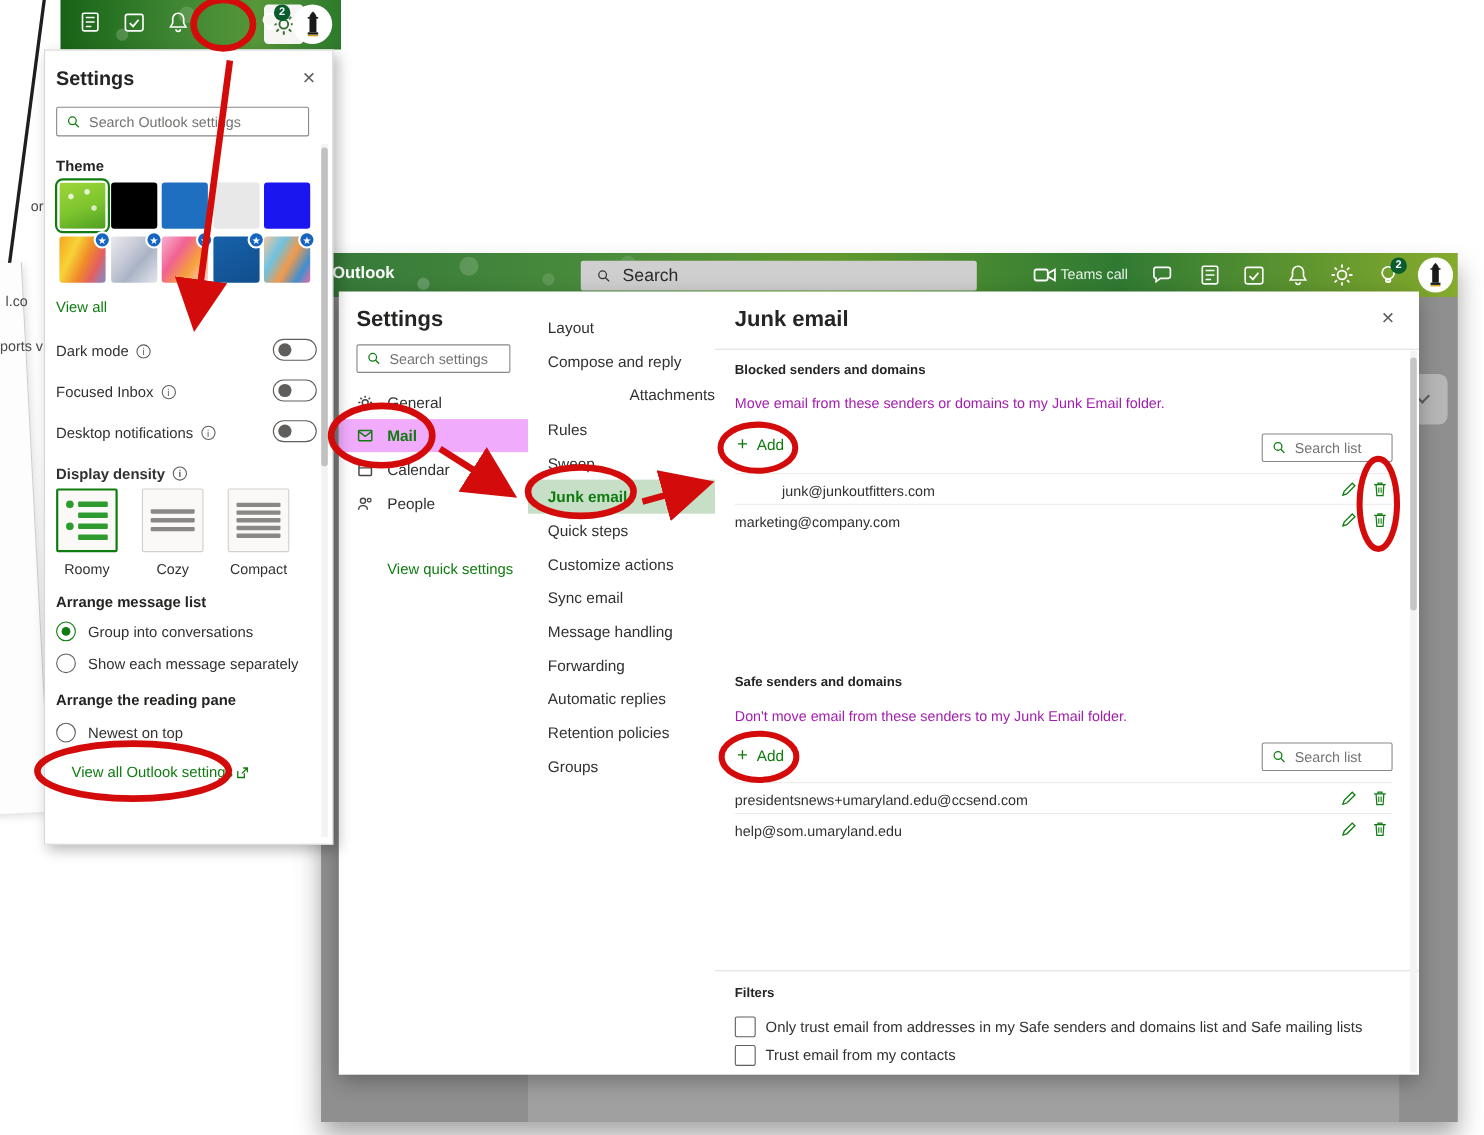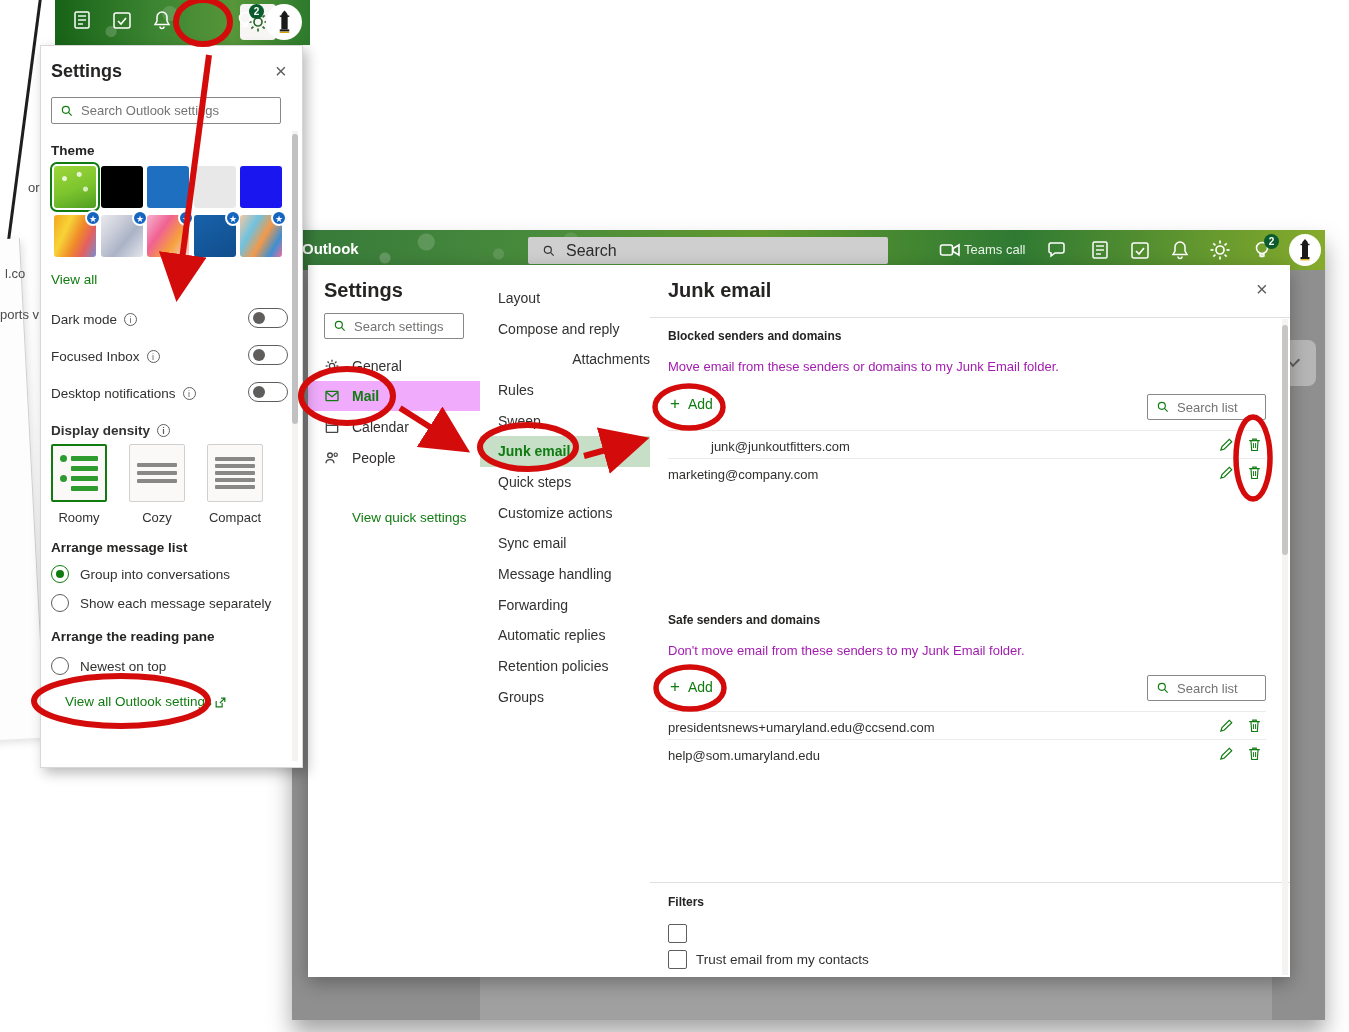--- a/index.html
+++ b/index.html
@@ -324,20 +324,21 @@
           </svg>
         <svg class="act-ic" style="left:596px; top:480px;" viewBox="0 0 24 24">
             <path d="M4.5 6.5h15M9.5 6.5V4.5h5v2M7 6.5l1 14h8l1-14" fill="none" stroke="currentColor" stroke-width="1.6"></path>
             <line x1="10.5" y1="10" x2="10.5" y2="17" stroke="currentColor" stroke-width="1.4"></line>
             <line x1="13.5" y1="10" x2="13.5" y2="17" stroke="currentColor" stroke-width="1.4"></line>
           </svg>
 
         <div class="divider" style="left:0; top:617px; width:640px;"></div>
         <div class="abs pane-h" style="left:18px; top:630px;">Filters</div>
         <div class="cb" style="left:18px; top:659px;"></div>
+        <div class="cb-label" style="left:46px; top:661px;">Only trust email from addresses in my Safe senders and domains list and Safe mailing lists</div>
         <div class="cb" style="left:18px; top:685px;"></div>
         <div class="cb-label" style="left:46px; top:687px;">Trust email from my contacts</div>
 
         <div class="sb-track" style="left:632px; top:54px; height:656px;"></div>
         <div class="sb-thumb" style="left:632px; top:60px; height:230px;"></div>
       </div>
     </div>
   </div>
 
   <div id="flyout">

